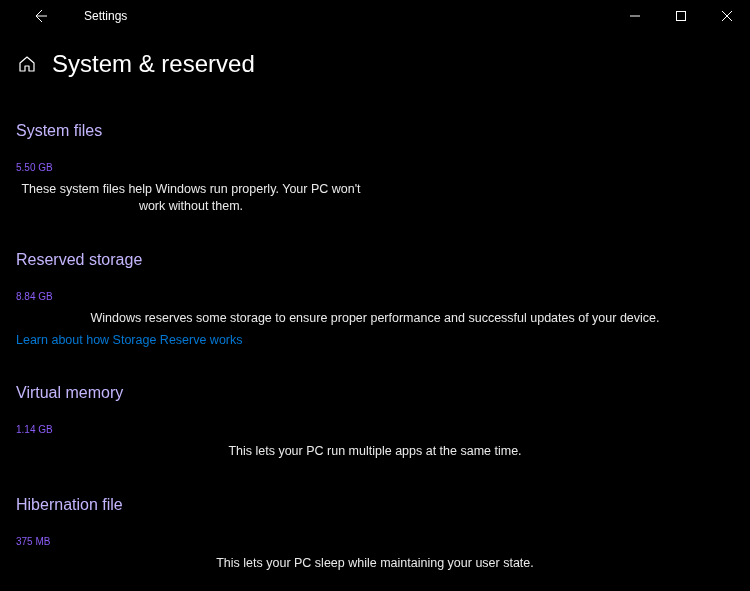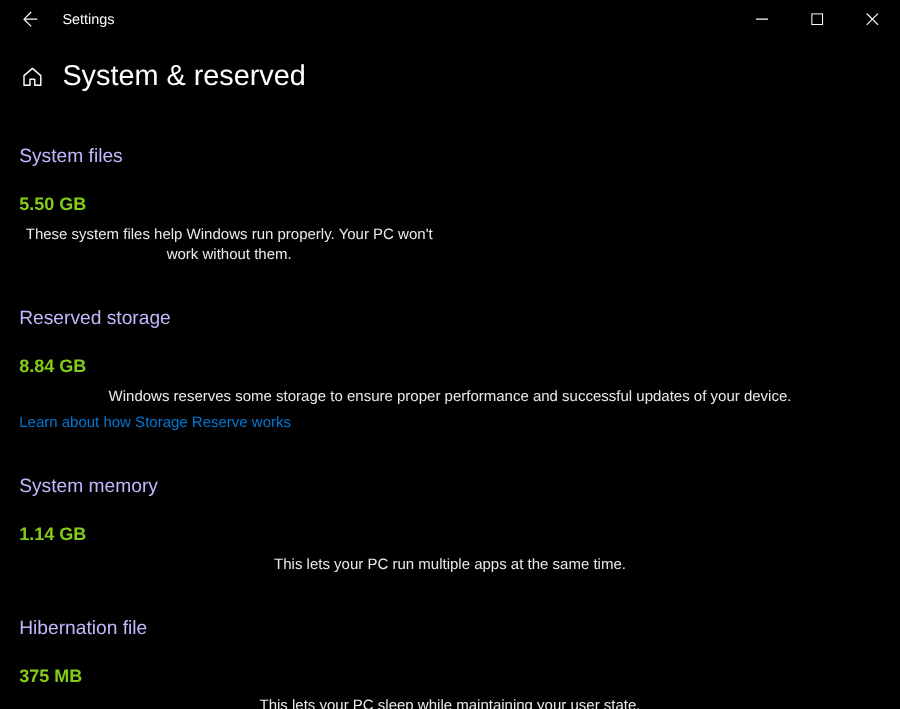--- a/index.html
+++ b/index.html
@@ -12,21 +12,22 @@
       height: 591px;
       background: #000000;
       color: #ffffff;
       font-family: "Segoe UI", -apple-system, sans-serif;
       overflow: hidden;
     }
     .titlebar {
       height: 32px;
       display: flex;
       align-items: center;
-      padding: 0 0 0 8px;
+      padding: 0 0 0 24px;
+      gap: 16px;
     }
     .back-button {
       width: 32px;
       height: 32px;
       display: flex;
       align-items: center;
       justify-content: center;
       cursor: pointer;
     }
     .title-text {
@@ -69,23 +70,23 @@
     }
     .section {
       margin-top: 36px;
     }
     .section-heading {
       font-size: 16px;
       font-weight: 400;
       color: #c4b5fd;
     }
     .section-value {
-      font-size: 15px;
-      font-weight: 700;
-      color: #84cc16;
+      font-size: 10px;
+      font-weight: 400;
+      color: #8b5cf6;
       margin-top: 22px;
     }
     .section-desc {
       font-size: 12.5px;
       color: #eaeaea;
       margin-top: 8px;
       line-height: 1.35;
       text-align: center;
     }
     .section-desc.narrow {
@@ -148,21 +149,21 @@
   </div>
 
   <div class="section">
     <div class="section-heading">Reserved storage</div>
     <div class="section-value">8.84 GB</div>
     <div class="section-desc">Windows reserves some storage to ensure proper performance and successful updates of your device.</div>
     <a class="link">Learn about how Storage Reserve works</a>
   </div>
 
   <div class="section">
-    <div class="section-heading">System memory</div>
+    <div class="section-heading">Virtual memory</div>
     <div class="section-value">1.14 GB</div>
     <div class="section-desc">This lets your PC run multiple apps at the same time.</div>
   </div>
 
   <div class="section">
     <div class="section-heading">Hibernation file</div>
     <div class="section-value">375 MB</div>
     <div class="section-desc">This lets your PC sleep while maintaining your user state.</div>
   </div>
 

